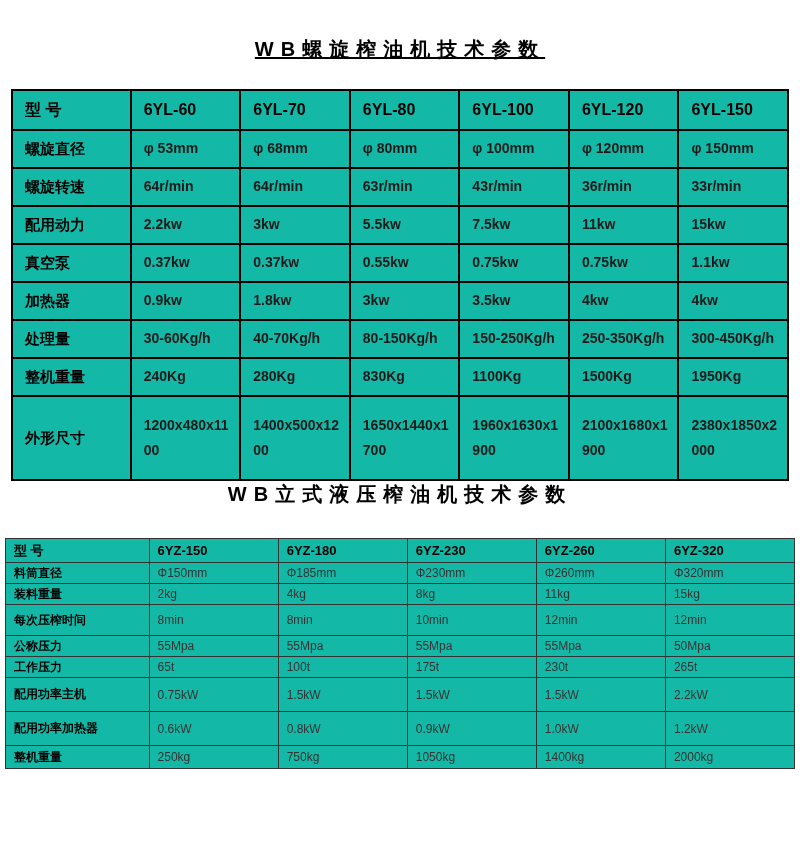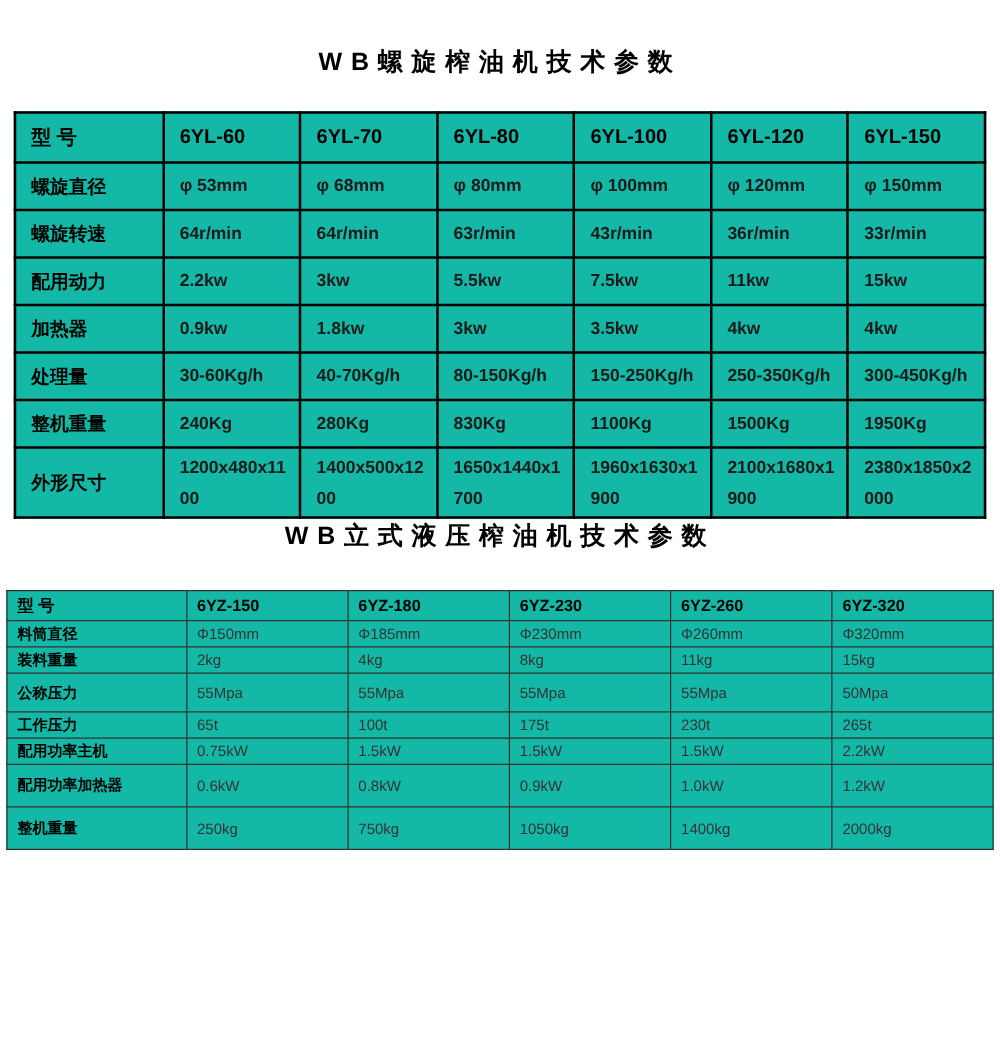--- a/index.html
+++ b/index.html
@@ -11,21 +11,21 @@
     color: #111;
   }
   .title {
     text-align: center;
     font-weight: bold;
     font-size: 20px;
     letter-spacing: 7px;
     color: #000;
     white-space: nowrap;
   }
-  .title1 { padding-top: 36px; }
+  .title1 { padding-top: 36px; text-decoration: underline; }
   .title2 { }
 
   table.spec-table {
     border-collapse: collapse;
     table-layout: fixed;
     background: #14b8a6;
   }
   table.spec-table th, table.spec-table td {
     text-align: left;
     vertical-align: middle;
@@ -108,20 +108,29 @@
         <tr>
           <th>配用动力</th>
           <td>2.2kw</td>
           <td>3kw</td>
           <td>5.5kw</td>
           <td>7.5kw</td>
           <td>11kw</td>
           <td>15kw</td>
         </tr>
         <tr>
+          <th>真空泵</th>
+          <td>0.37kw</td>
+          <td>0.37kw</td>
+          <td>0.55kw</td>
+          <td>0.75kw</td>
+          <td>0.75kw</td>
+          <td>1.1kw</td>
+        </tr>
+        <tr>
           <th>加热器</th>
           <td>0.9kw</td>
           <td>1.8kw</td>
           <td>3kw</td>
           <td>3.5kw</td>
           <td>4kw</td>
           <td>4kw</td>
         </tr>
         <tr>
           <th>处理量</th>
@@ -177,20 +186,28 @@
         </tr>
         <tr>
           <th>装料重量</th>
           <td>2kg</td>
           <td>4kg</td>
           <td>8kg</td>
           <td>11kg</td>
           <td>15kg</td>
         </tr>
         <tr>
+          <th>每次压榨时间</th>
+          <td>8min</td>
+          <td>8min</td>
+          <td>10min</td>
+          <td>12min</td>
+          <td>12min</td>
+        </tr>
+        <tr>
           <th>公称压力</th>
           <td>55Mpa</td>
           <td>55Mpa</td>
           <td>55Mpa</td>
           <td>55Mpa</td>
           <td>50Mpa</td>
         </tr>
         <tr>
           <th>工作压力</th>
           <td>65t</td>

